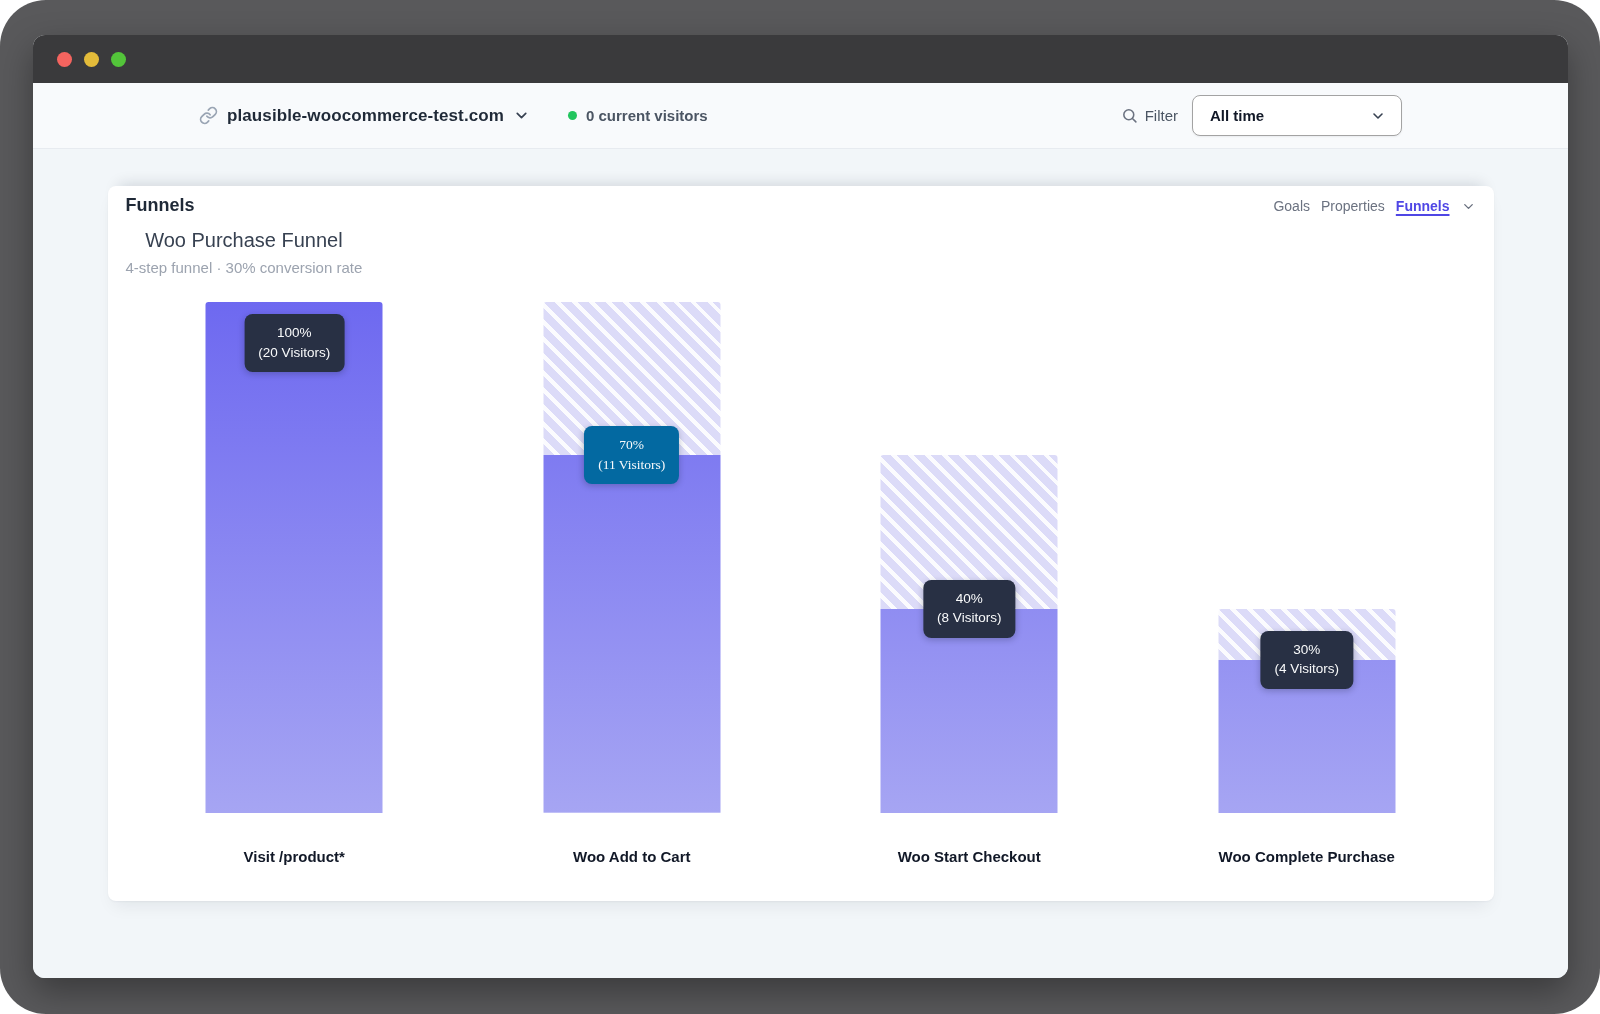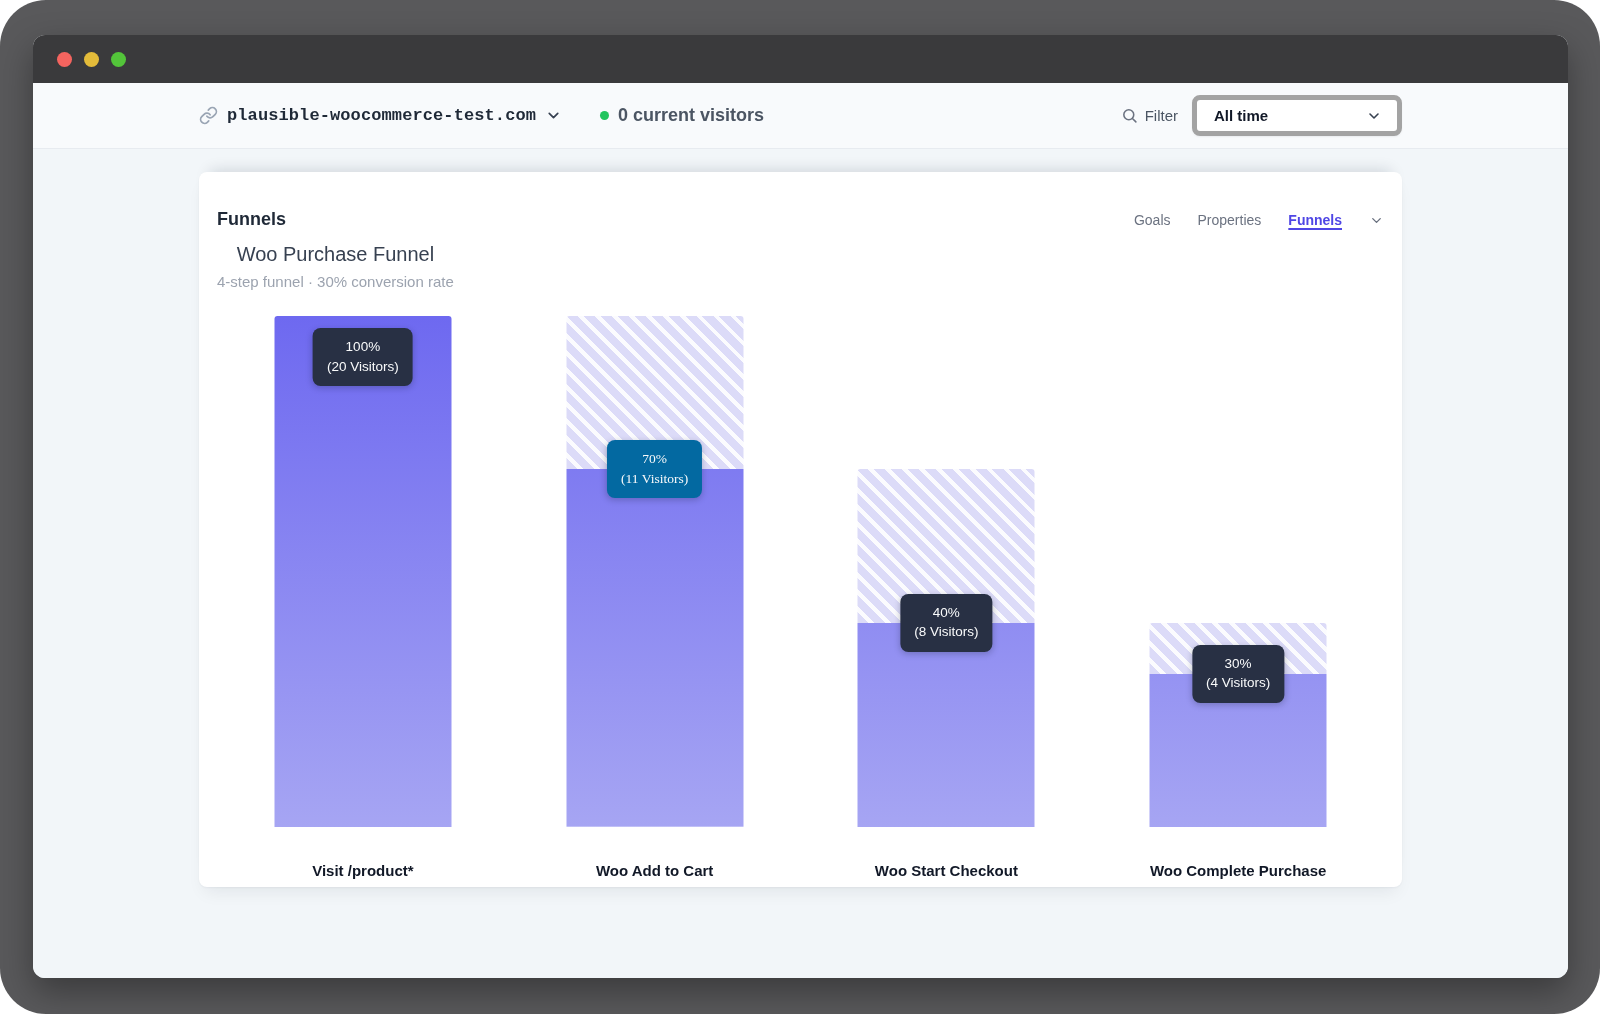--- a/index.html
+++ b/index.html
@@ -25,50 +25,50 @@
 
   
   .topbar {
     height:66px; flex:0 0 auto; background:#f8fafc;
     border-bottom:1px solid #e7ebf0;
   }
   .container { width:1203px; margin:0 auto; height:100%; }
   .topbar .container { display:flex; align-items:center; }
   .site-group { display:flex; align-items:center; gap:9px; cursor:pointer; }
   .link-icon { color:#9aa5b4; display:flex; }
-  .site-name { font-size:17px; font-weight:700; color:#1f2937; letter-spacing:.1px;font-family:Liberation Mono, monospace; }
+  .site-name { font-size:17px; font-weight:700; color:#1f2937; letter-spacing:.1px; }
   .chev { color:#374151; display:flex; }
   .chev-sm { color:#6b7280; display:flex; }
   .visitors-group { display:flex; align-items:center; gap:9px; margin-left:38px; }
   .green-dot { width:9px; height:9px; border-radius:50%; background:#22c55e; }
-  .visitors-label { font-size:18px; font-weight:600; color:#4b5563; }
+  .visitors-label { font-size:15px; font-weight:600; color:#4b5563; }
   .spacer { flex:1; }
   .filter-group { display:flex; align-items:center; gap:7px; color:#4b5563; cursor:pointer; margin-right:14px; }
   .filter-label { font-size:15px; }
   .search-icon { color:#6b7280; display:flex; }
   .daterange {
-    width:210px; height:41px; background:#ffffff; border:5px solid #a3a3a3;
+    width:210px; height:41px; background:#ffffff; border:1px solid #a3a3a3;
     border-radius:8px; box-shadow:0 1px 2px rgba(15,23,42,0.06);
     display:flex; align-items:center; justify-content:space-between;
     padding:0 15px 0 17px; cursor:pointer;
   }
   .daterange-label { font-size:15px; font-weight:700; color:#111827; }
 
   
   .content { flex:1; background:#f2f6f9; padding-top:21px; }
   .card {
-    width:1203px; margin:2px auto; height:715px; background:#ffffff; border-radius:8px;
+    width:1386px; margin:16px auto; height:715px; background:#ffffff; border-radius:8px;
     box-shadow:0 -12px 14px -11px rgba(15,23,42,0.16), 0 10px 18px -6px rgba(15,23,42,0.08), 0 1px 2px rgba(15,23,42,0.04);
-    padding:37px 18px 0 18px;
+    padding:9px 18px 0 18px;
   }
   .card-head { display:flex; justify-content:space-between; align-items:flex-start; }
   .card-title { font-size:18px; font-weight:700; color:#1f2937; }
   .funnel-name { font-size:20px; color:#374151; margin-top:13px;text-align:center; }
   .funnel-meta { font-size:15px; color:#9ca3af; margin-top:7px; }
-  .tabs { display:flex; align-items:flex-end; gap:27px; margin-top:3px; }
+  .tabs { display:flex; align-items:flex-end; gap:11px; margin-top:3px; }
   .tab { font-size:14px; color:#6b7280; cursor:pointer; }
   .tab.active { color:#4f46e5; font-weight:700; text-decoration:underline; text-underline-offset:3px; text-decoration-thickness:2px; }
 
   
   .chart { display:flex; height:527px; margin-top:26px; }
   .col { flex:1; position:relative; }
   .bar-area { position:absolute; top:0; bottom:16px; left:50%; width:177px; transform:translateX(-50%); }
   .hatch { position:absolute; left:0; right:0; border-radius:3px 3px 0 0; }
   .fill  { position:absolute; left:0; right:0; bottom:0; background-size:100% 527px; background-position:left bottom; background-repeat:no-repeat; }
   .fill.full { border-radius:3px 3px 0 0; }

